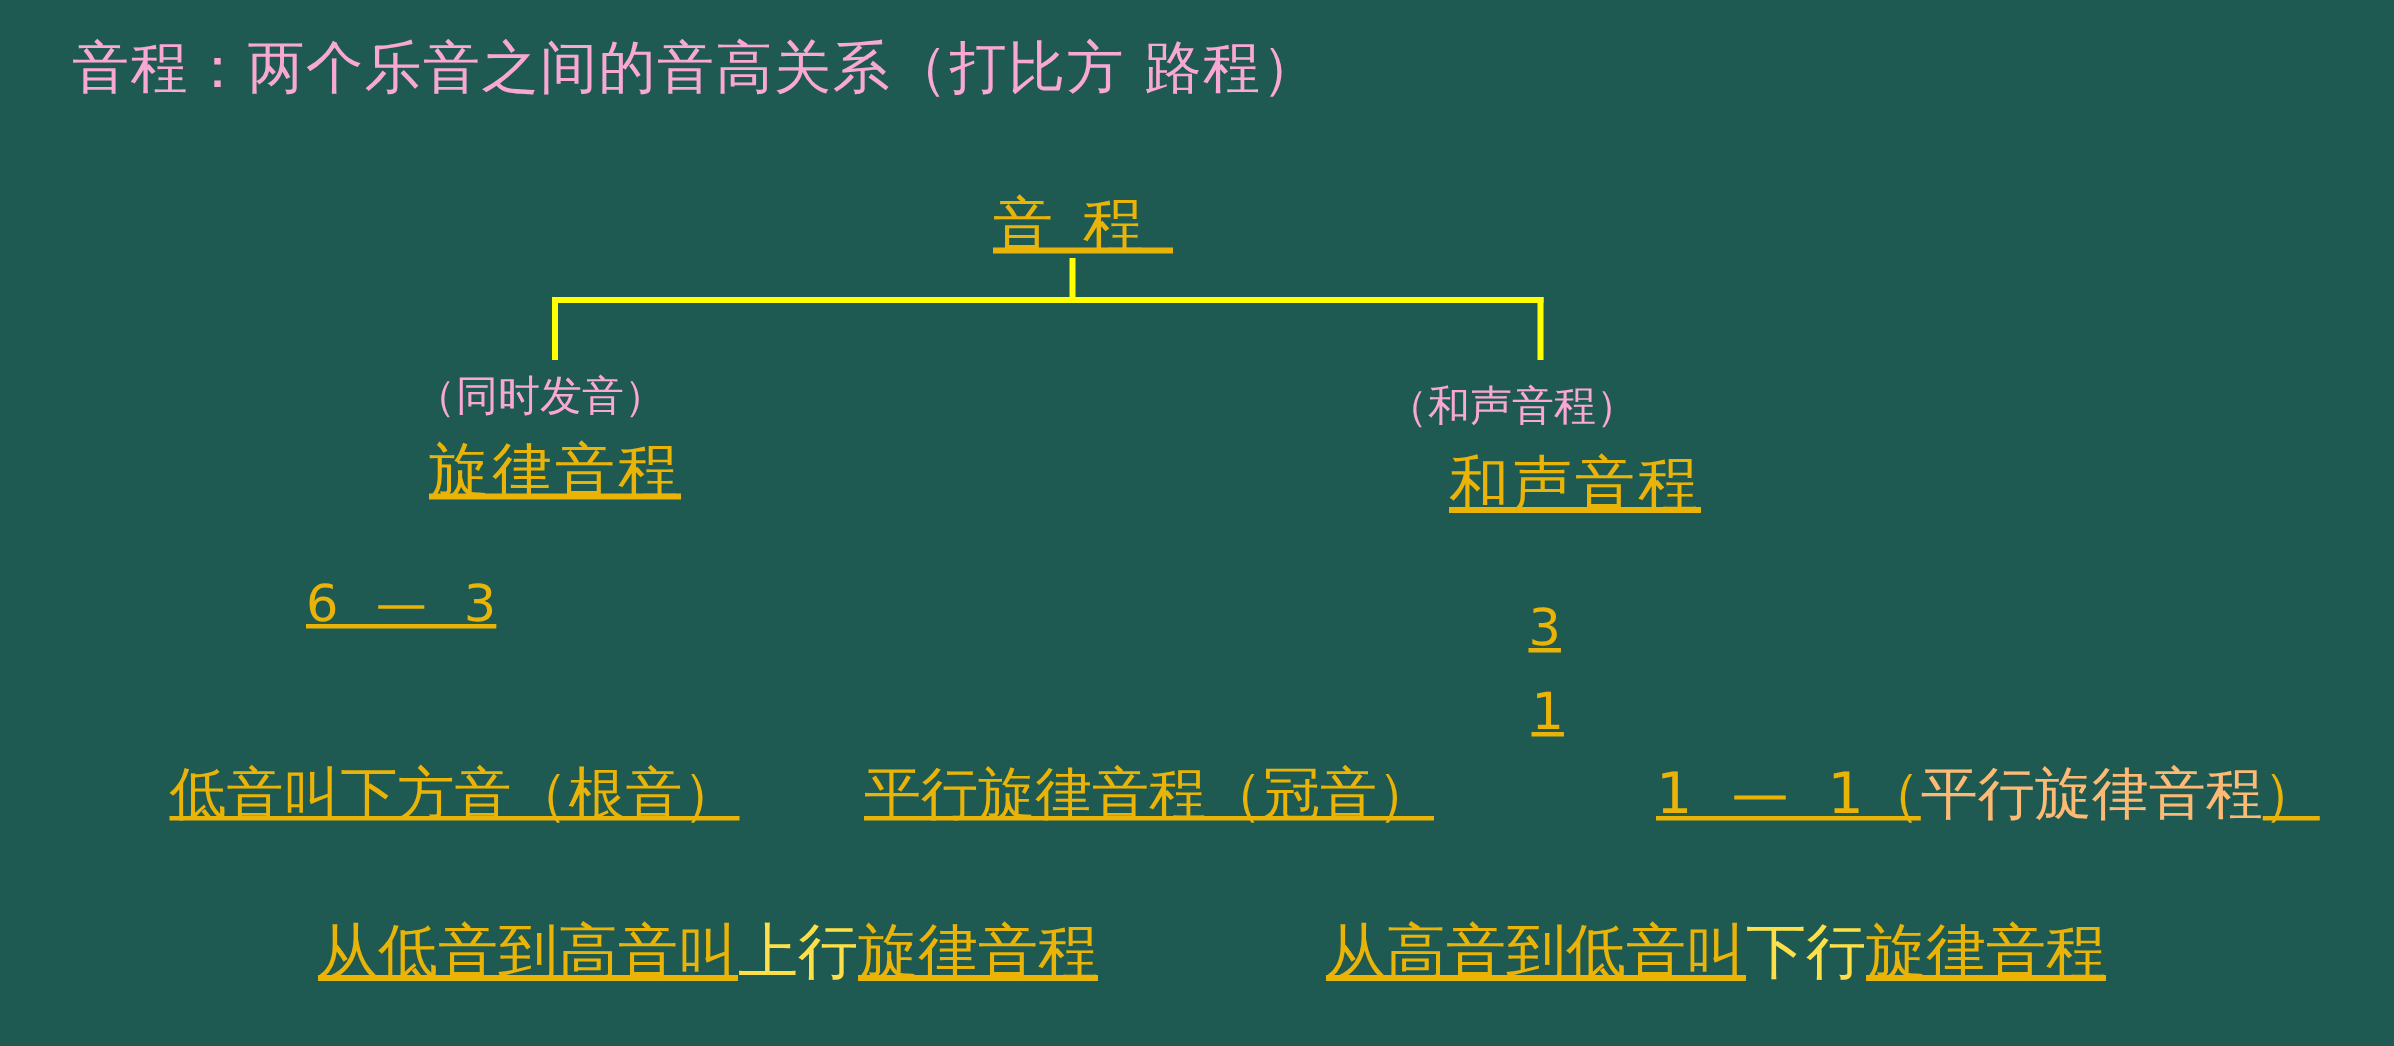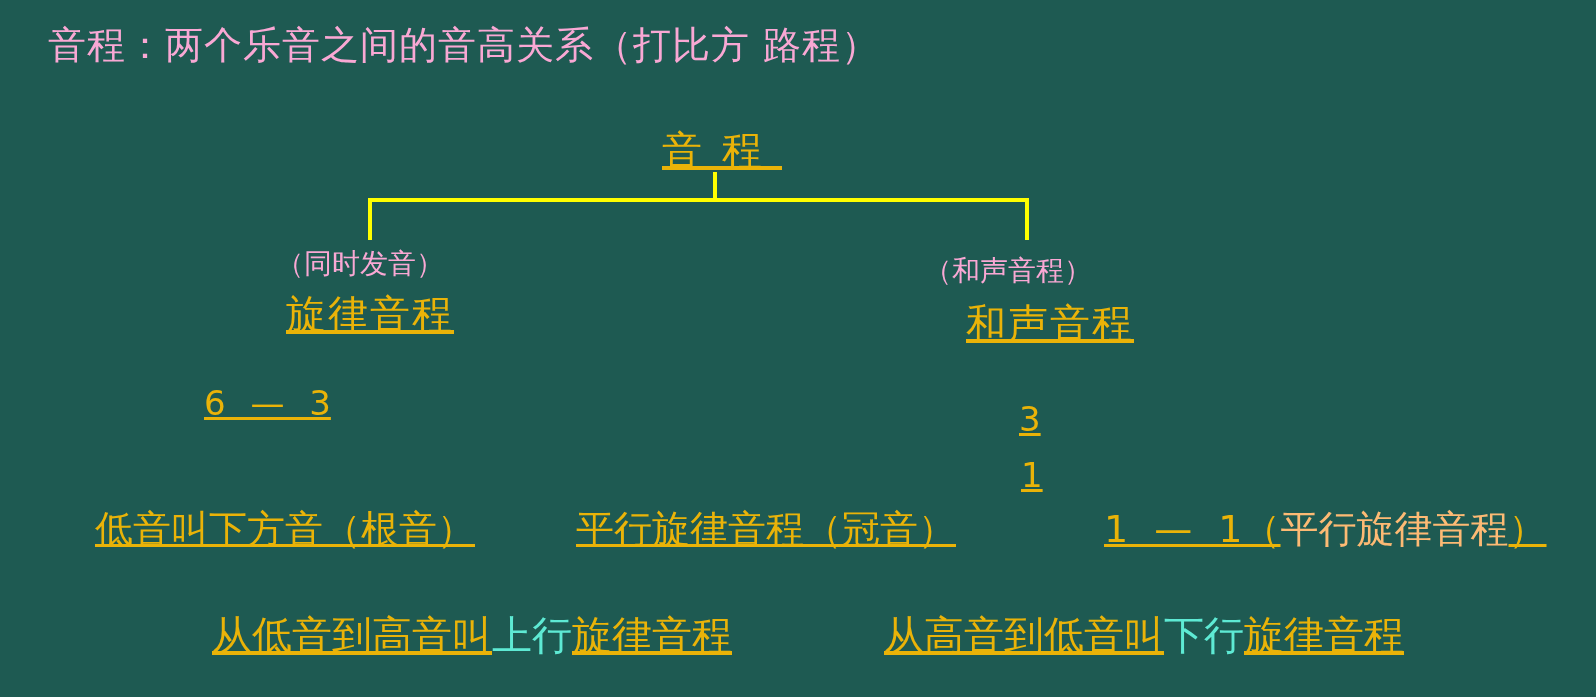--- a/index.html
+++ b/index.html
@@ -3,21 +3,21 @@
   <meta charset="utf-8">
   <style>
     html, body { margin:0; padding:0; }
     body {
       width:1596px; height:697px; background:#1e5a52; position:relative; overflow:hidden;
       font-family: "DejaVu Sans", sans-serif;
     }
     .abs { position:absolute; white-space:nowrap; line-height:1; }
     .white { color:#f9a8d4; }
     .yellow { color:#eab308;text-decoration:underline; }
-    .cyan { color:#5eead4; }
+    .cyan { color:#fde047; }
     .pink { color:#fdba74; }
     .title { left:48px; top:26px; font-size:38px; letter-spacing:1px; }
     .root { left:662px; top:130px; font-size:40px; letter-spacing:20px; }
     .line { position:absolute; background:#ffff00; }
     .note { font-size:28px; }
     .branch { font-size:40px; letter-spacing:2px; }
     .num { font-size:34px; }
     .row1 { top:510px; font-size:38px; }
     .row2 { top:615px; font-size:40px; }
   </style>
@@ -35,21 +35,21 @@
 
 <div class="abs note white" style="left:276px; top:250px;">（同时发音）</div>
 <div class="abs branch yellow" style="left:286px; top:294px;">旋律音程</div>
 <div class="abs num yellow" style="left:204px; top:386px; word-spacing:14px;">6 — 3</div>
 
 <div class="abs note white" style="left:924px; top:257px;">（和声音程）</div>
 <div class="abs branch yellow" style="left:946px; top:303px;margin-left:20px;">和声音程</div>
 <div class="abs num yellow" style="left:1019px; top:402px;">3</div>
 <div class="abs num yellow" style="left:1021px; top:458px;">1</div>
 
-<div class="abs row1 yellow" style="left:95px;">低音叫下方音（根音）</div>
+<div class="abs row1 yellow" style="left:113px;">低音叫下方音（根音）</div>
 <div class="abs row1 yellow" style="left:576px;">平行旋律音程（冠音）</div>
 <div class="abs row1" style="left:1104px;">
   <span class="yellow" style="word-spacing:14px;">1 — 1（</span><span class="pink">平行旋律音程</span><span class="yellow">）</span>
 </div>
 
 <div class="abs row2" style="left:212px;">
   <span class="yellow">从低音到高音叫</span><span class="cyan">上行</span><span class="yellow">旋律音程</span>
 </div>
 <div class="abs row2" style="left:884px;text-align:center;">
   <span class="yellow">从高音到低音叫</span><span class="cyan">下行</span><span class="yellow">旋律音程</span>

